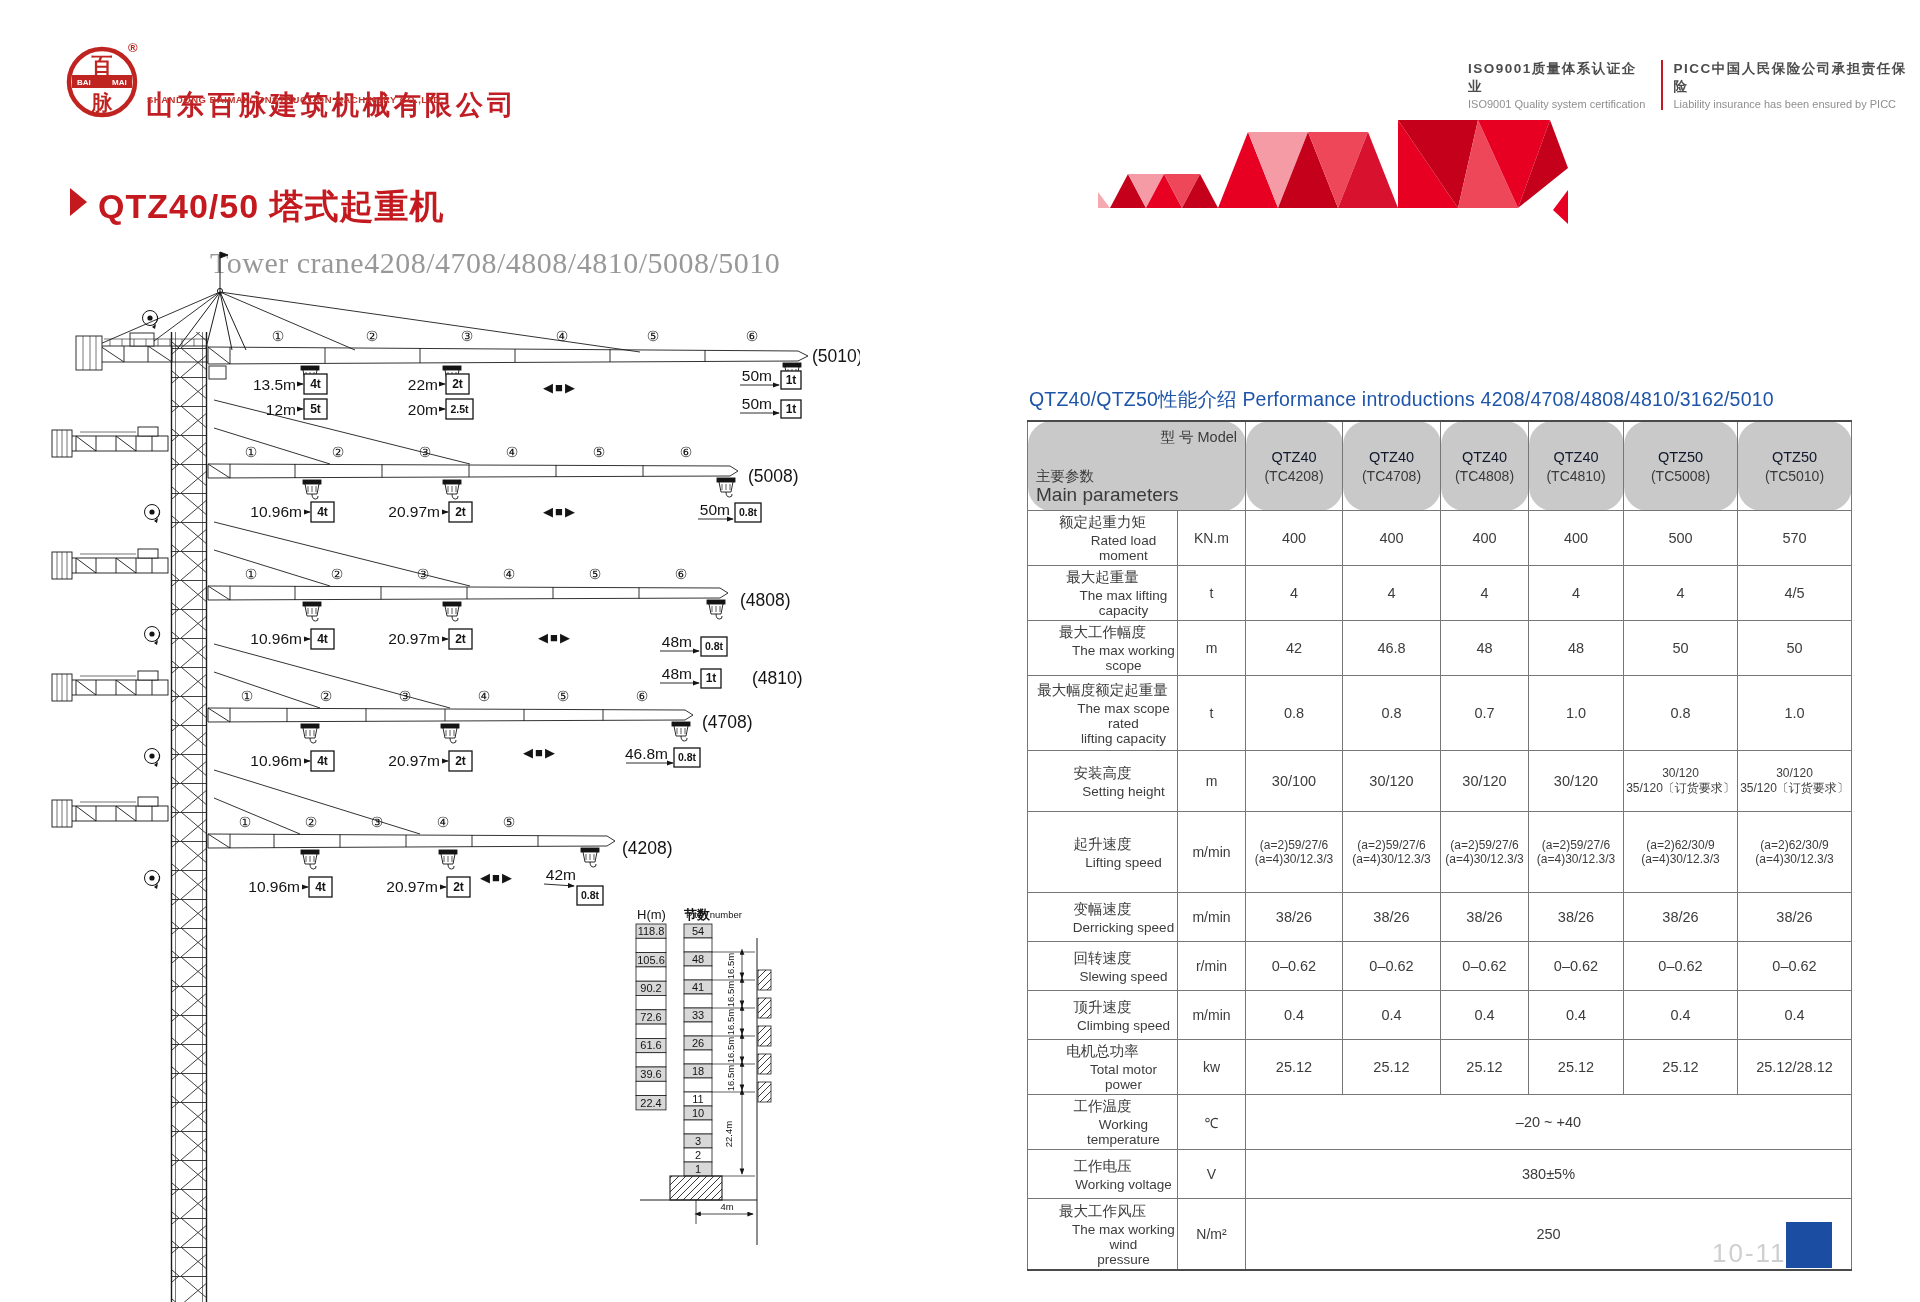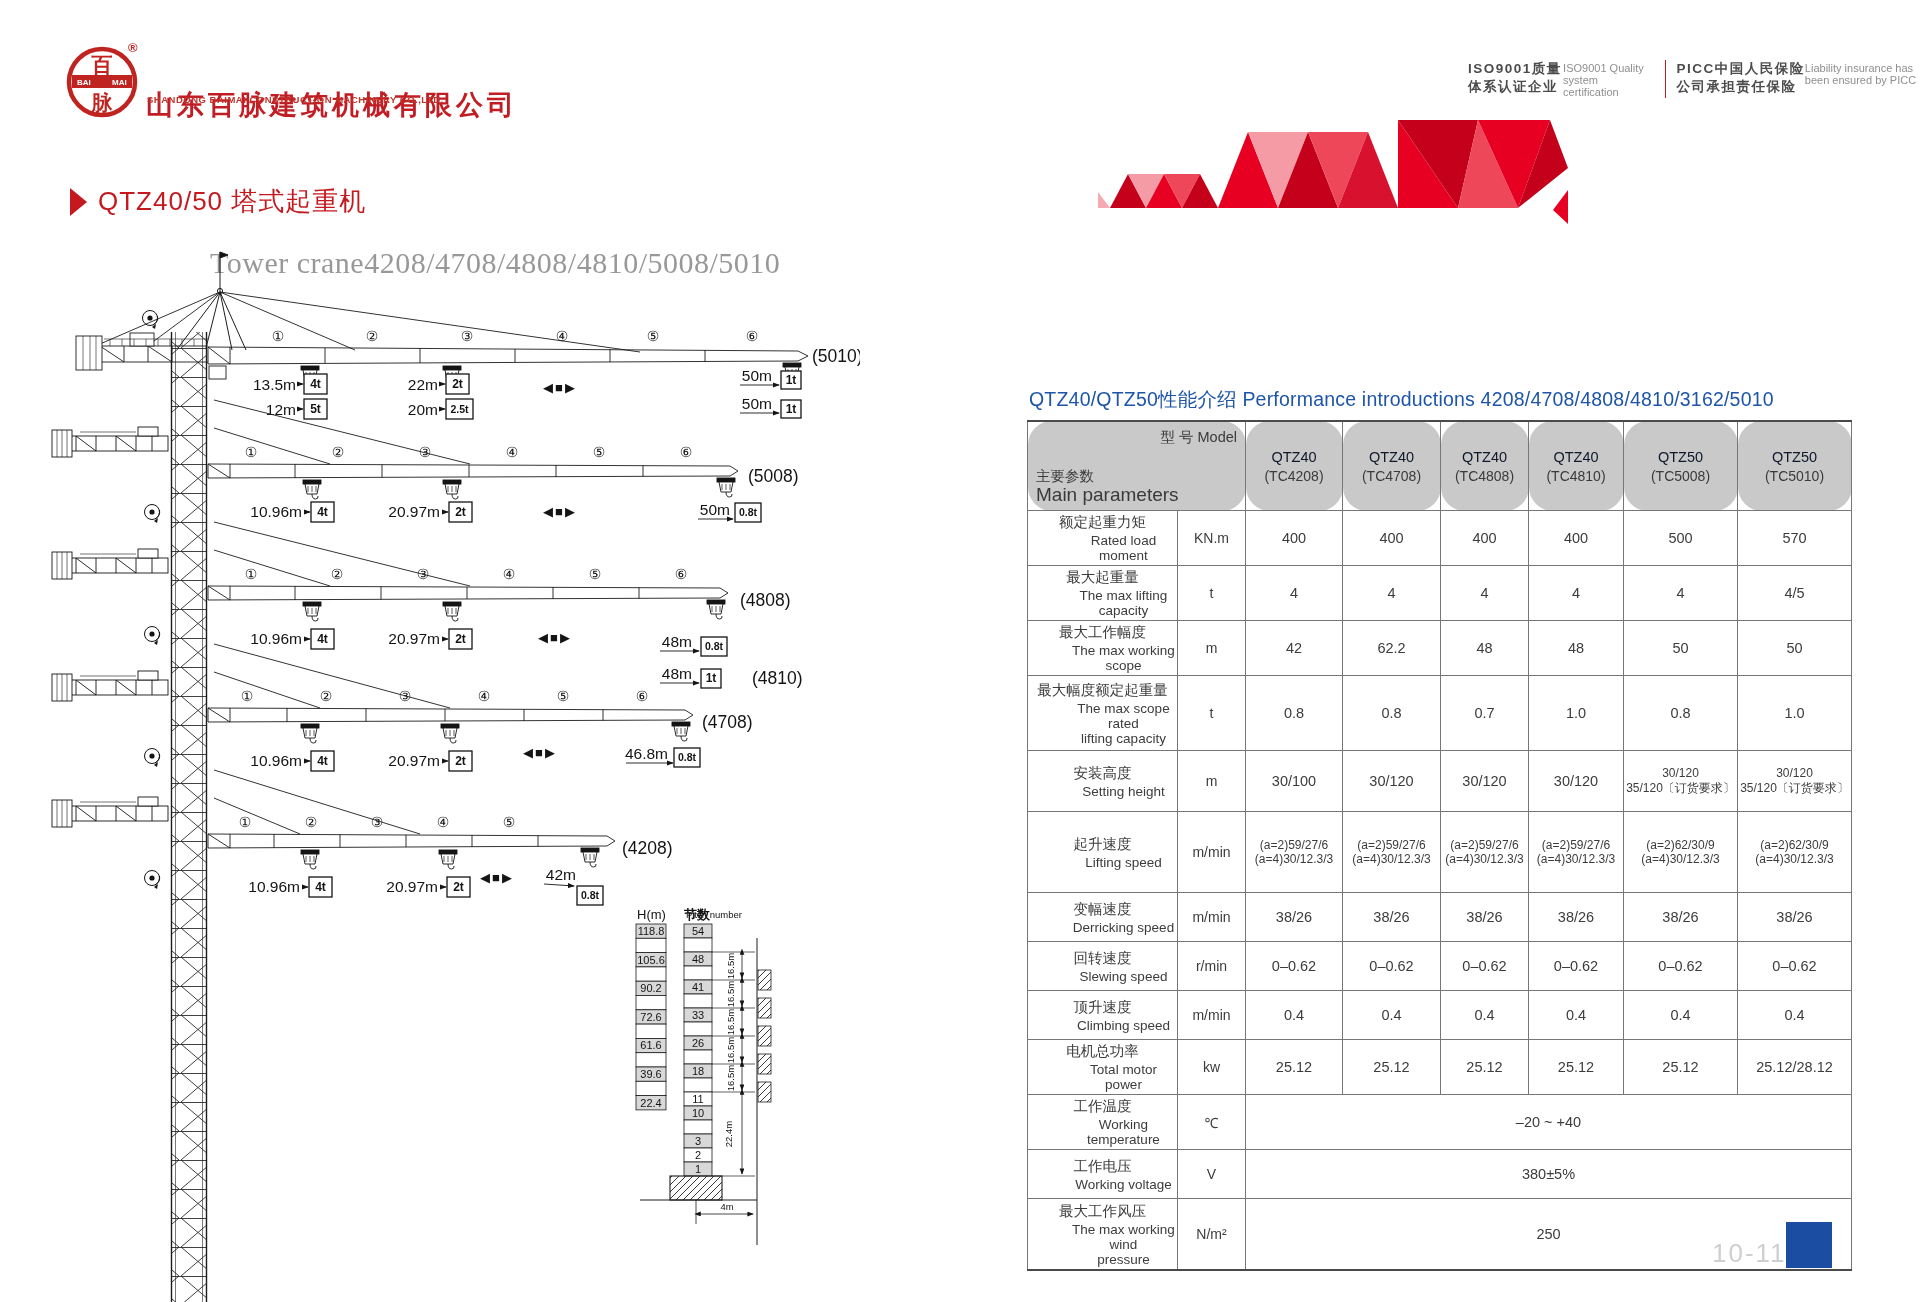--- a/index.html
+++ b/index.html
@@ -5,32 +5,32 @@
   html,body{margin:0;padding:0;background:#e9e9e9;}
   .page{position:relative;width:1920px;height:1302px;background:#fff;overflow:hidden;
         font-family:"Liberation Sans",sans-serif;color:#222;}
 
   
   .logo-wrap{position:absolute;left:64px;top:42px;width:80px;height:80px;}
   .reg-mark{position:absolute;left:128px;top:40px;color:#bf2420;font-size:13px;font-weight:bold;}
   .company-cn{position:absolute;left:146px;top:58px;font-size:27px;font-weight:bold;color:#c01e24;letter-spacing:4px;margin-top:29px;}
   .company-en{position:absolute;left:147px;top:94px;font-size:9.5px;font-weight:bold;color:#c0342c;letter-spacing:.5px;}
   .certs{position:absolute;left:1468px;top:60px;display:flex;align-items:stretch;}
-  .cert-block{display:flex;flex-direction:row;justify-content:center;}
+  .cert-block{display:flex;flex-direction:column;justify-content:center;}
   .cert-cn{font-size:13.5px;font-weight:bold;color:#4c4c4c;letter-spacing:1.5px;}
   .cert-en{font-size:11px;color:#8f8f8f;margin-top:2px;}
   .cert-divider{width:3px;background:#c41824;margin:0 10px;}
 
   
   .mosaic{position:absolute;left:1098px;top:112px;}
 
   
   .title-tri{position:absolute;left:70px;top:188px;width:0;height:0;
      border-left:17px solid #c4191f;border-top:14px solid transparent;border-bottom:14px solid transparent;}
-  .main-title{position:absolute;left:98px;top:184px;font-size:26px;font-weight:normal;color:#c4191f;letter-spacing:1px;text-align:right;}
+  .main-title{position:absolute;left:98px;top:184px;font-size:34px;font-weight:bold;color:#c4191f;letter-spacing:1px;text-align:right;}
   .sub-title{position:absolute;left:210px;top:246px;font-size:30px;color:#989898;
      font-family:"Liberation Serif",serif;letter-spacing:.5px;}
 
   
   .diagram{position:absolute;left:0;top:0;}
   .diagram text{stroke:none;fill:#141414;}
   .diagram .cn{font-size:14px;text-anchor:middle;}
   .diagram .dl{font-size:15.5px;}
   .diagram .bx{font-size:12px;font-weight:bold;text-anchor:middle;}
   .diagram .bx2{font-size:10.5px;font-weight:bold;text-anchor:middle;}
@@ -493,21 +493,21 @@
             <td class="val">4</td>
           <td class="val">4</td>
             <td class="val">4</td>
           <td class="val">4</td>
             <td class="val">4/5</td>
         </tr>
         <tr class="h46">
           <td><div class="pcn">最大工作幅度</div><div class="pen">The max working scope</div></td>
           <td class="unit">m</td>
           <td class="val">42</td>
-            <td class="val">62.2</td>
+            <td class="val">46.8</td>
           <td class="val">48</td>
             <td class="val">48</td>
           <td class="val">50</td>
             <td class="val">50</td>
         </tr>
         <tr class="h72">
           <td><div class="pcn">最大幅度额定起重量</div><div class="pen">The max scope rated
 lifting capacity</div></td>
           <td class="unit">t</td>
           <td class="val">0.8</td>

